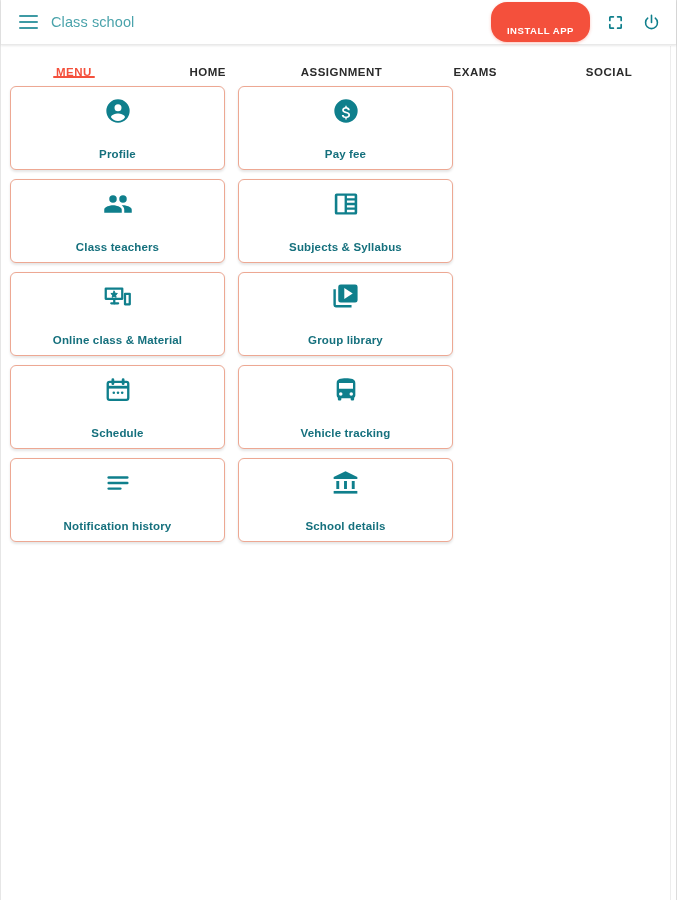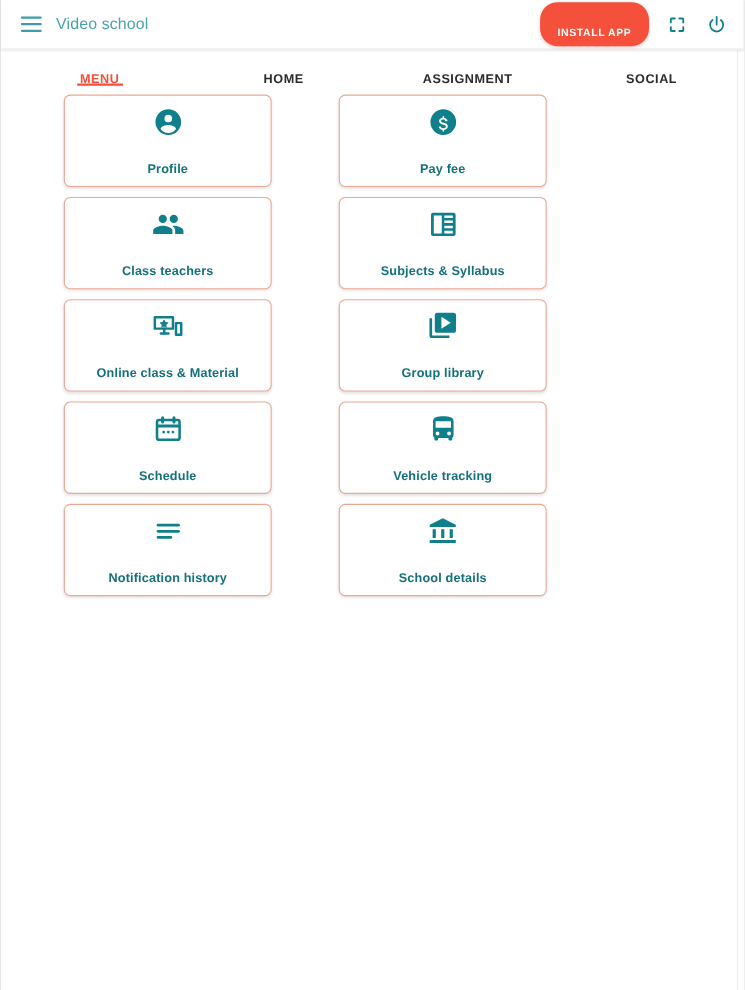--- a/index.html
+++ b/index.html
@@ -131,33 +131,32 @@
   
   .grid {
     padding: 8px 9px 0 9px;
     display: flex;
     flex-wrap: wrap;
     gap: 9px 13px;
     align-content: flex-start;
   }
 
   .card {
-    width: 189px;
+    width: 215px;
     height: 84px;
     background: #ffffff;
     border: 1px solid #eda893;
     border-radius: 6px;
     display: flex;
     flex-direction: column;
     align-items: center;
     justify-content: center;
     gap: 23px;
     cursor: pointer;
     box-shadow: 0 1.5px 2.5px rgba(0,0,0,0.10);
-    margin-left: 48px;
   }
 
   .card-icon {
     color: #0f7f8c;
     height: 28px;
     display: flex;
     align-items: center;
     justify-content: center;
   }
   .card-icon svg { display: block; }
@@ -192,21 +191,21 @@
 <div class="app-frame">
 
   <div class="topbar">
 
     <div class="hamburger">
       <span></span>
       <span></span>
       <span></span>
     </div>
 
-    <div class="brand-title">Video school</div>
+    <div class="brand-title">Class school</div>
 
     <div class="topbar-right">
 
       <button class="install-btn">INSTALL APP</button>
 
       <div class="icon-btn">
         <svg width="17" height="17" viewBox="0 0 24 24" fill="none" stroke="currentColor" stroke-width="2.4" stroke-linecap="round">
           <path d="M4 9V5a1 1 0 0 1 1-1h4"></path>
           <path d="M20 9V5a1 1 0 0 0-1-1h-4"></path>
           <path d="M4 15v4a1 1 0 0 0 1 1h4"></path>
@@ -221,20 +220,21 @@
         </svg>
       </div>
 
     </div>
   </div>
 
   <div class="tabs">
     <div class="tab active">MENU</div>
     <div class="tab">HOME</div>
     <div class="tab">ASSIGNMENT</div>
+    <div class="tab">EXAMS</div>
     <div class="tab">SOCIAL</div>
   </div>
 
   <div class="content-area">
     <div class="grid">
 
       <div class="card">
         <div class="card-icon">
           <svg width="28" height="28" viewBox="0 0 24 24" fill="currentColor">
             <path d="M12 2a10 10 0 1 0 0 20 10 10 0 0 0 0-20zm0 4.2a3 3 0 1 1 0 6 3 3 0 0 1 0-6zm0 14.3c-2.5 0-4.7-1.3-6-3.2.1-2 4-3.1 6-3.1s5.9 1.1 6 3.1a7.2 7.2 0 0 1-6 3.2z"></path>

